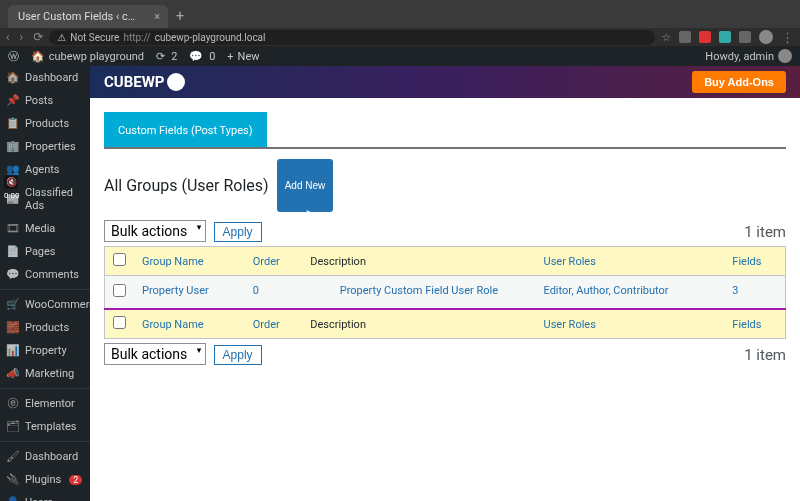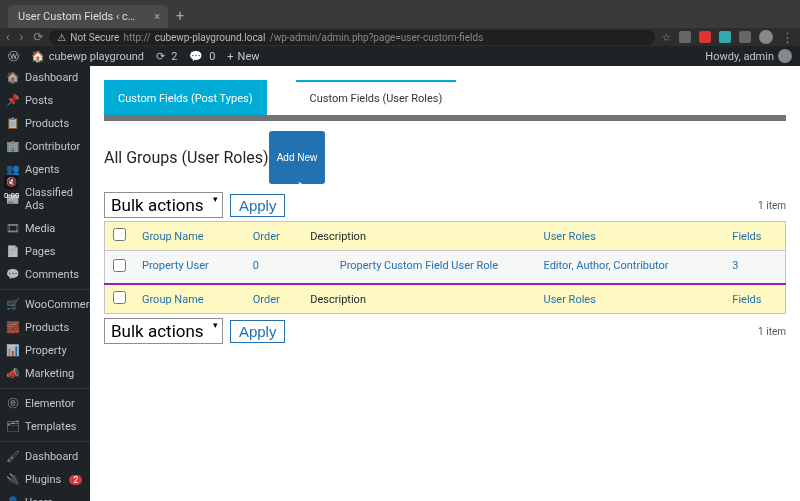--- a/index.html
+++ b/index.html
@@ -36,36 +36,36 @@
 .video-overlay { position: absolute; left: 4px; top: 175px; font-size: 8px; color: #fff; z-index: 5; }
 .video-overlay .mute { background: rgba(0,0,0,.4); padding: 2px; border-radius: 2px; margin-bottom: 2px; width: 14px; text-align: center; font-size: 9px; }
 
 .content { flex: 1; background: #fff; overflow-y: auto; }
 .header { background: linear-gradient(90deg, #1a2d5a 0%, #3a1f5e 50%, #5a1f3f 100%); height: 32px; display: flex; align-items: center; justify-content: space-between; padding: 0 14px; }
 .logo { color: #fff; font-weight: 700; font-size: 15px; display: flex; align-items: center; gap: 2px; }
 .logo-o { width: 18px; height: 18px; background: #fff; border-radius: 50%; display: inline-block; position: relative; }
 .buy-btn { background: #ff7a00; color: #fff; border: none; padding: 5px 12px; border-radius: 3px; font-size: 11px; font-weight: 600; cursor: pointer; }
 
 .tabs-row { padding: 14px 14px 0; }
-.tabs { display: flex; border-bottom: 6px solid #737373; gap: 29px; }
+.tabs { display: flex; border-bottom: 2px solid #737373; }
 .page-tab { padding: 10px 14px; font-size: 11px; cursor: pointer; border-top: 2px solid transparent; }
 .page-tab.blue { background: #00acd6; color: #fff; }
 .page-tab.active-white { background: #fff; border-top: 2px solid #00acd6; color: #333; }
 
 .page-body { padding: 10px 14px; }
-.page-title-row { display: flex; align-items: center; margin-bottom: 10px; }
+.page-title-row { display: flex; align-items: center; gap: 8px; margin-bottom: 10px; }
 .page-title { font-size: 16px; font-weight: 400; color: #1d2327; }
 .add-new { background: #2271b1; color: #fff; border: none; padding: 21px 8px; border-radius: 3px; font-size: 10px; position: relative; cursor: pointer; }
 .cursor-icon { position: absolute; bottom: -8px; left: 50%; font-size: 11px; }
 
 .actions-row { display: flex; justify-content: space-between; align-items: center; margin-bottom: 4px; }
-.bulk-select { border: 1px solid #8c8f94; padding: 2px 18px 2px 6px; font-size: 17px; position: relative; background: #fff; }
+.bulk-select { border: 1px solid #8c8f94; padding: 2px 18px 2px 6px; font-size: 14px; position: relative; background: #fff; }
 .bulk-select::after { content: '▾'; position: absolute; right: 4px; font-size: 9px; }
-.apply-btn { border: 1px solid #2271b1; color: #2271b1; background: #fff; padding: 2px 8px; font-size: 15px; margin-left: 4px; cursor: pointer; }
-.item-count { font-size: 10px; color: #50575e; }
+.apply-btn { border: 1px solid #2271b1; color: #2271b1; background: #fff; padding: 2px 8px; font-size: 12px; margin-left: 4px; cursor: pointer; }
+.item-count { font-size: 15px; color: #50575e; }
 
 table { width: 100%; border-collapse: collapse; border: 1px solid #c3c4c7; }
 thead tr, tfoot tr { background: #fef9c3; }
 th { text-align: left; padding: 6px 8px; font-size: 11px; font-weight: 400; color: #2271b1; border-bottom: 1px solid #c3c4c7; }
 th.desc-col { color: #1d2327; }
 tfoot th { border-top: 1px solid #c3c4c7; border-bottom: none; }
 td { padding: 8px; font-size: 11px; color: #2271b1; border-bottom: 2px solid #a21caf; vertical-align: top; background: #f6f7f7; }
 td.desc { color: #2271b1; text-align: center; }
 .cb-col { width: 24px; }
 .cb-col input { margin: 0; }
@@ -85,21 +85,20 @@
     <div class="nav-icons">
       <span>‹</span>
       <span>›</span>
       <span>⟳</span>
     </div>
     <div class="addrbox">
       <span>⚠</span>
       <span>Not Secure</span>
       <span class="dim">http://</span>
         <span>cubewp-playground.local</span>
-        <span class="dim">/wp-admin/admin.php?page=user-custom-fields</span>
     </div>
     <div class="ext-icons">
       <span style="color:#888;font-size:11px">☆</span>
       <span class="ext-icon"></span>
       <span class="ext-icon red"></span>
       <span class="ext-icon teal"></span>
       <span class="ext-icon"></span>
       <span class="avatar"></span>
       <span style="color:#888">⋮</span>
     </div>
@@ -134,21 +133,21 @@
       <div class="menu-item">
         <span class="menu-icon">📌</span>
         <span>Posts</span>
       </div>
       <div class="menu-item">
         <span class="menu-icon">📋</span>
         <span>Products</span>
       </div>
       <div class="menu-item">
         <span class="menu-icon">🏢</span>
-        <span>Contributor</span>
+        <span>Properties</span>
       </div>
       <div class="menu-item">
         <span class="menu-icon">👥</span>
         <span>Agents</span>
       </div>
       <div class="menu-item">
         <span class="menu-icon">📰</span>
         <span>Classified Ads</span>
       </div>
       <div class="menu-item">
@@ -199,25 +198,31 @@
         <span>Plugins</span>
         <span class="badge">2</span>
       </div>
       <div class="menu-item">
         <span class="menu-icon">👤</span>
         <span>Users</span>
       </div>
     </div>
 
   <div class="content">
+    <div class="header">
+      <div class="logo">
+        <span>CUBEWP</span>
+          <span class="logo-o"></span>
+      </div>
+      <button class="buy-btn">Buy Add-Ons</button>
+    </div>
 
     <div class="tabs-row">
       <div class="tabs" id="tabs">
           <div class="page-tab blue">Custom Fields (Post Types)</div>
-          <div class="page-tab active-white">Custom Fields (User Roles)</div>
         </div>
     </div>
 
     <div class="page-body">
       <div class="page-title-row">
         <h1 class="page-title">All Groups (User Roles)</h1>
         <button class="add-new">
           <span>Add New</span>
           <span class="cursor-icon">➤</span>
         </button>

